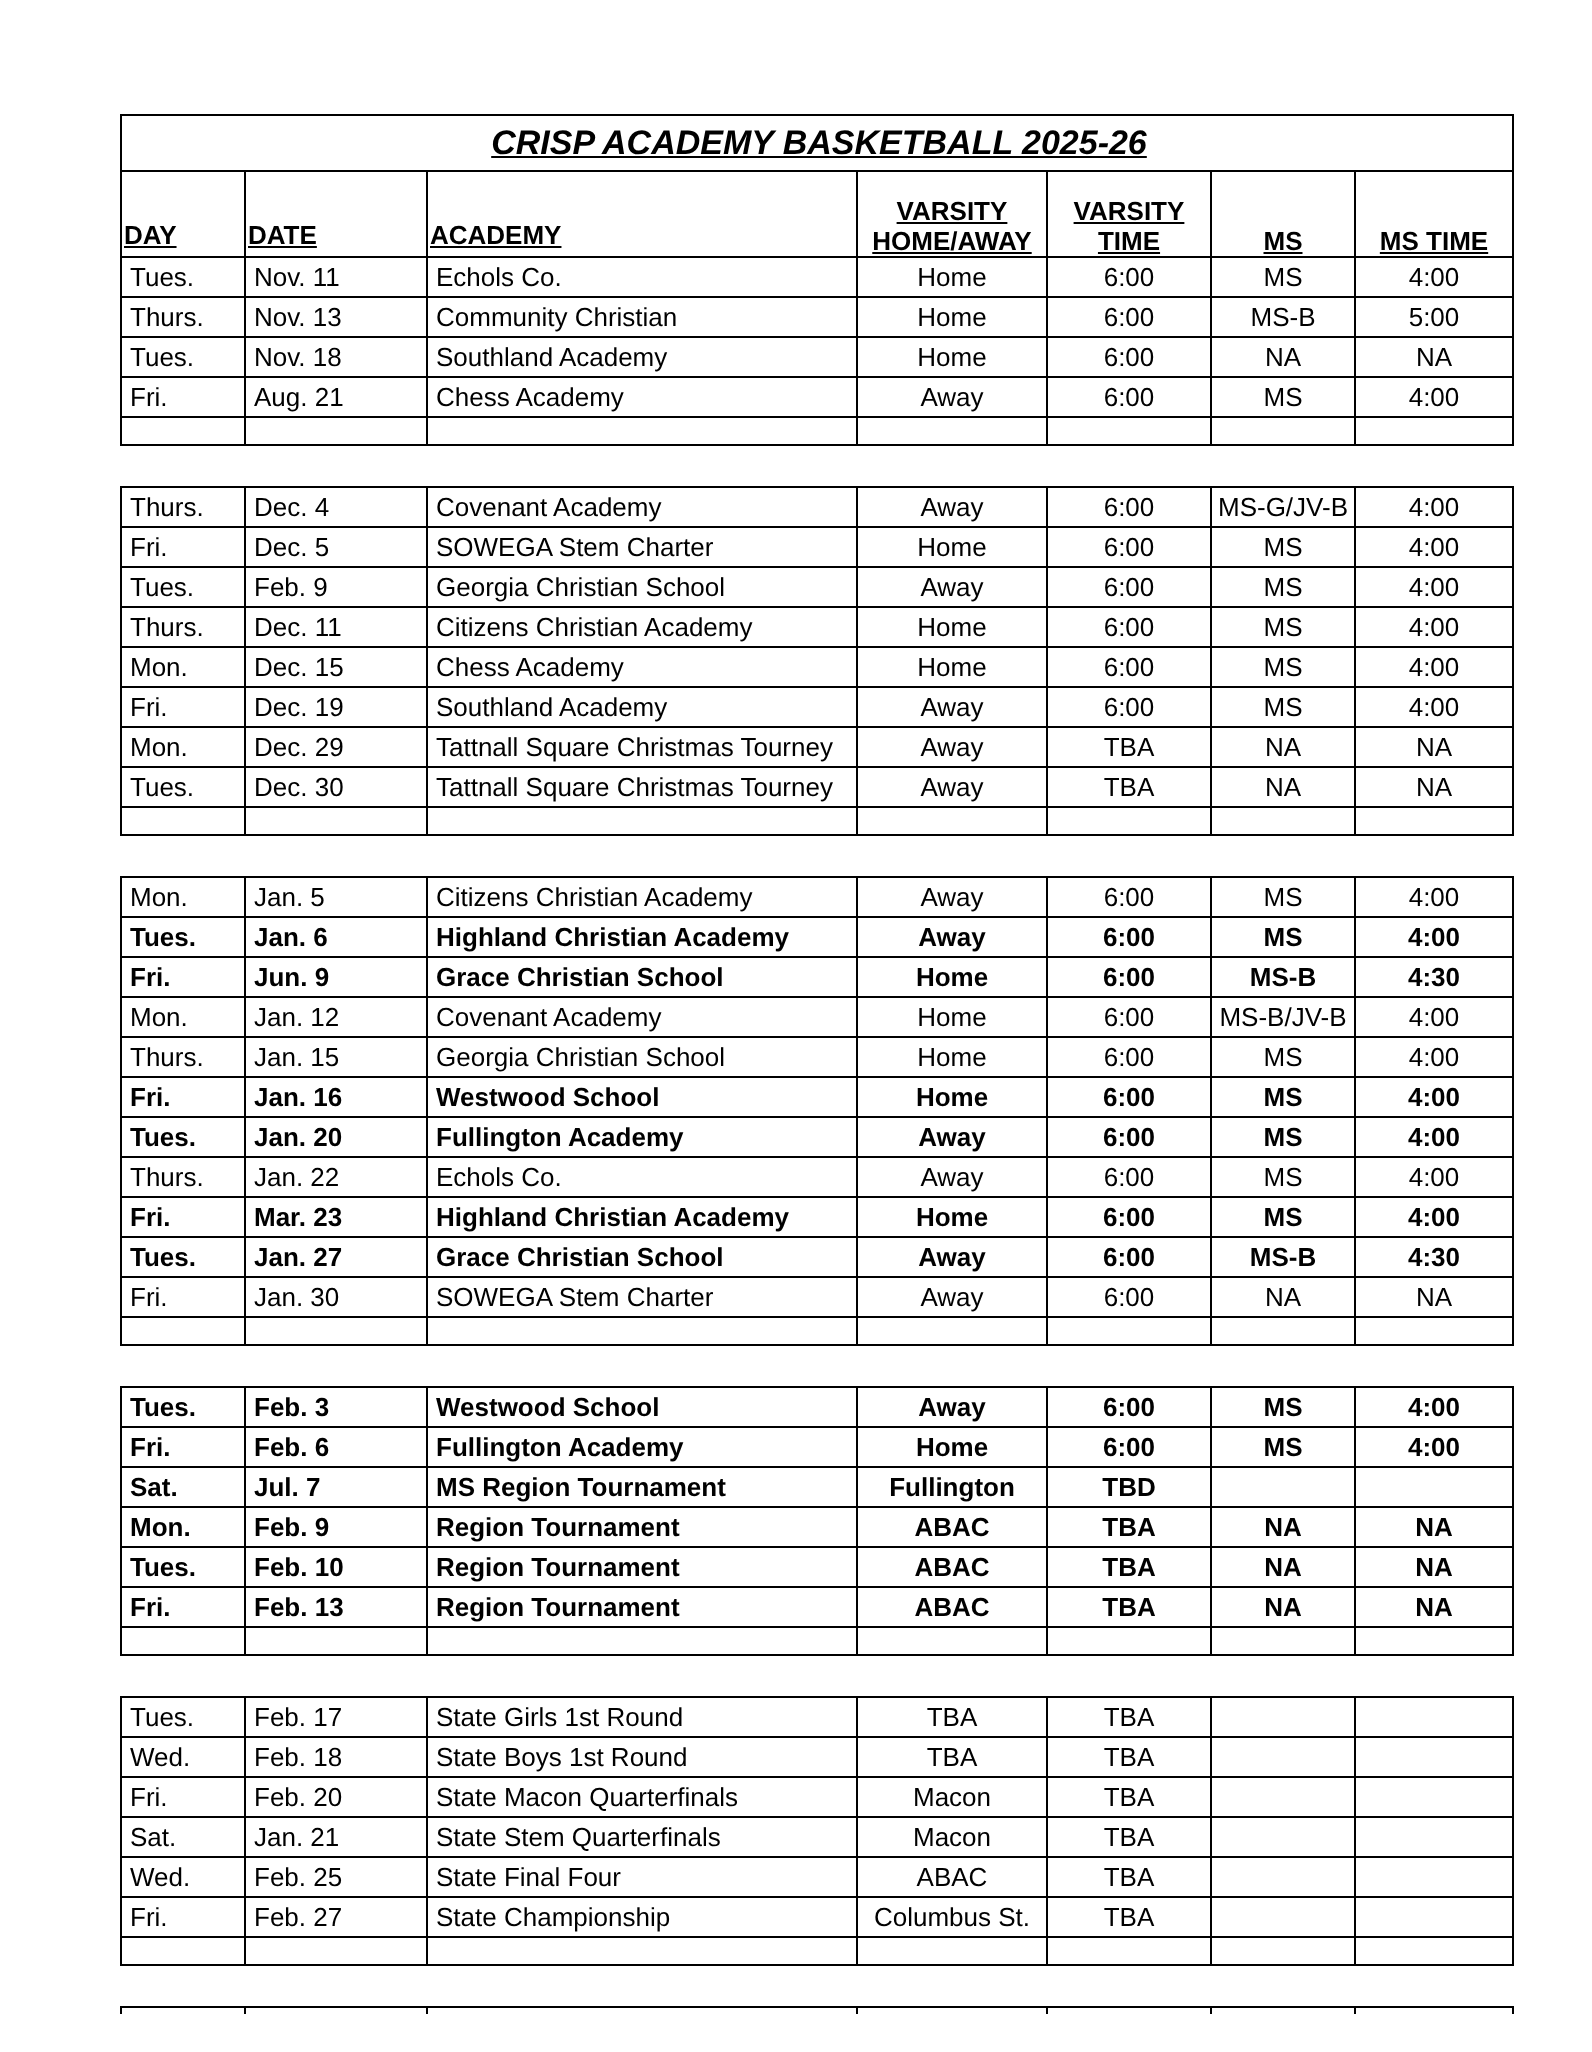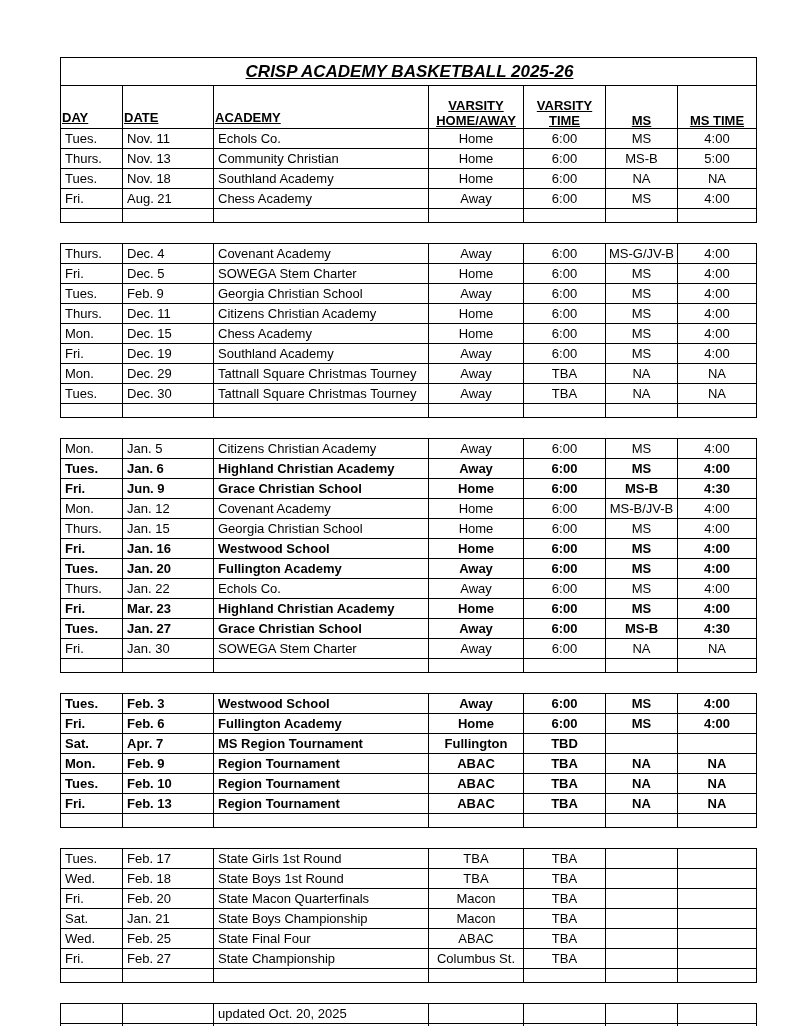--- a/index.html
+++ b/index.html
@@ -357,21 +357,21 @@
     <td>Fri.</td>
     <td>Feb. 6</td>
     <td>Fullington Academy</td>
     <td>Home</td>
     <td>6:00</td>
     <td>MS</td>
     <td>4:00</td>
   </tr>
           <tr class="bold">
     <td>Sat.</td>
-    <td>Apr. 7</td>
+    <td>Jul. 7</td>
     <td>MS Region Tournament</td>
     <td>Fullington</td>
     <td>TBD</td>
     <td></td>
     <td></td>
   </tr>
           <tr class="bold">
     <td>Mon.</td>
     <td>Feb. 9</td>
     <td>Region Tournament</td>
@@ -443,21 +443,21 @@
     <td>Feb. 20</td>
     <td>State Macon Quarterfinals</td>
     <td>Macon</td>
     <td>TBA</td>
     <td></td>
     <td></td>
   </tr>
           <tr>
     <td>Sat.</td>
     <td>Jan. 21</td>
-    <td>State Boys Championship</td>
+    <td>State Stem Quarterfinals</td>
     <td>Macon</td>
     <td>TBA</td>
     <td></td>
     <td></td>
   </tr>
           <tr>
     <td>Wed.</td>
     <td>Feb. 25</td>
     <td>State Final Four</td>
     <td>ABAC</td>
@@ -489,29 +489,20 @@
     <colgroup>
       <col class="c0">
           <col class="c1">
           <col class="c2">
           <col class="c3">
           <col class="c4">
           <col class="c5">
           <col class="c6">
     </colgroup>
     <tbody>
-          <tr>
-    <td></td>
-    <td></td>
-    <td>updated Oct. 20, 2025</td>
-    <td></td>
-    <td></td>
-    <td></td>
-    <td></td>
-  </tr>
           <tr class="stub">
     <td></td>
             <td></td>
             <td></td>
             <td></td>
             <td></td>
             <td></td>
             <td></td>
   </tr>
         </tbody>

